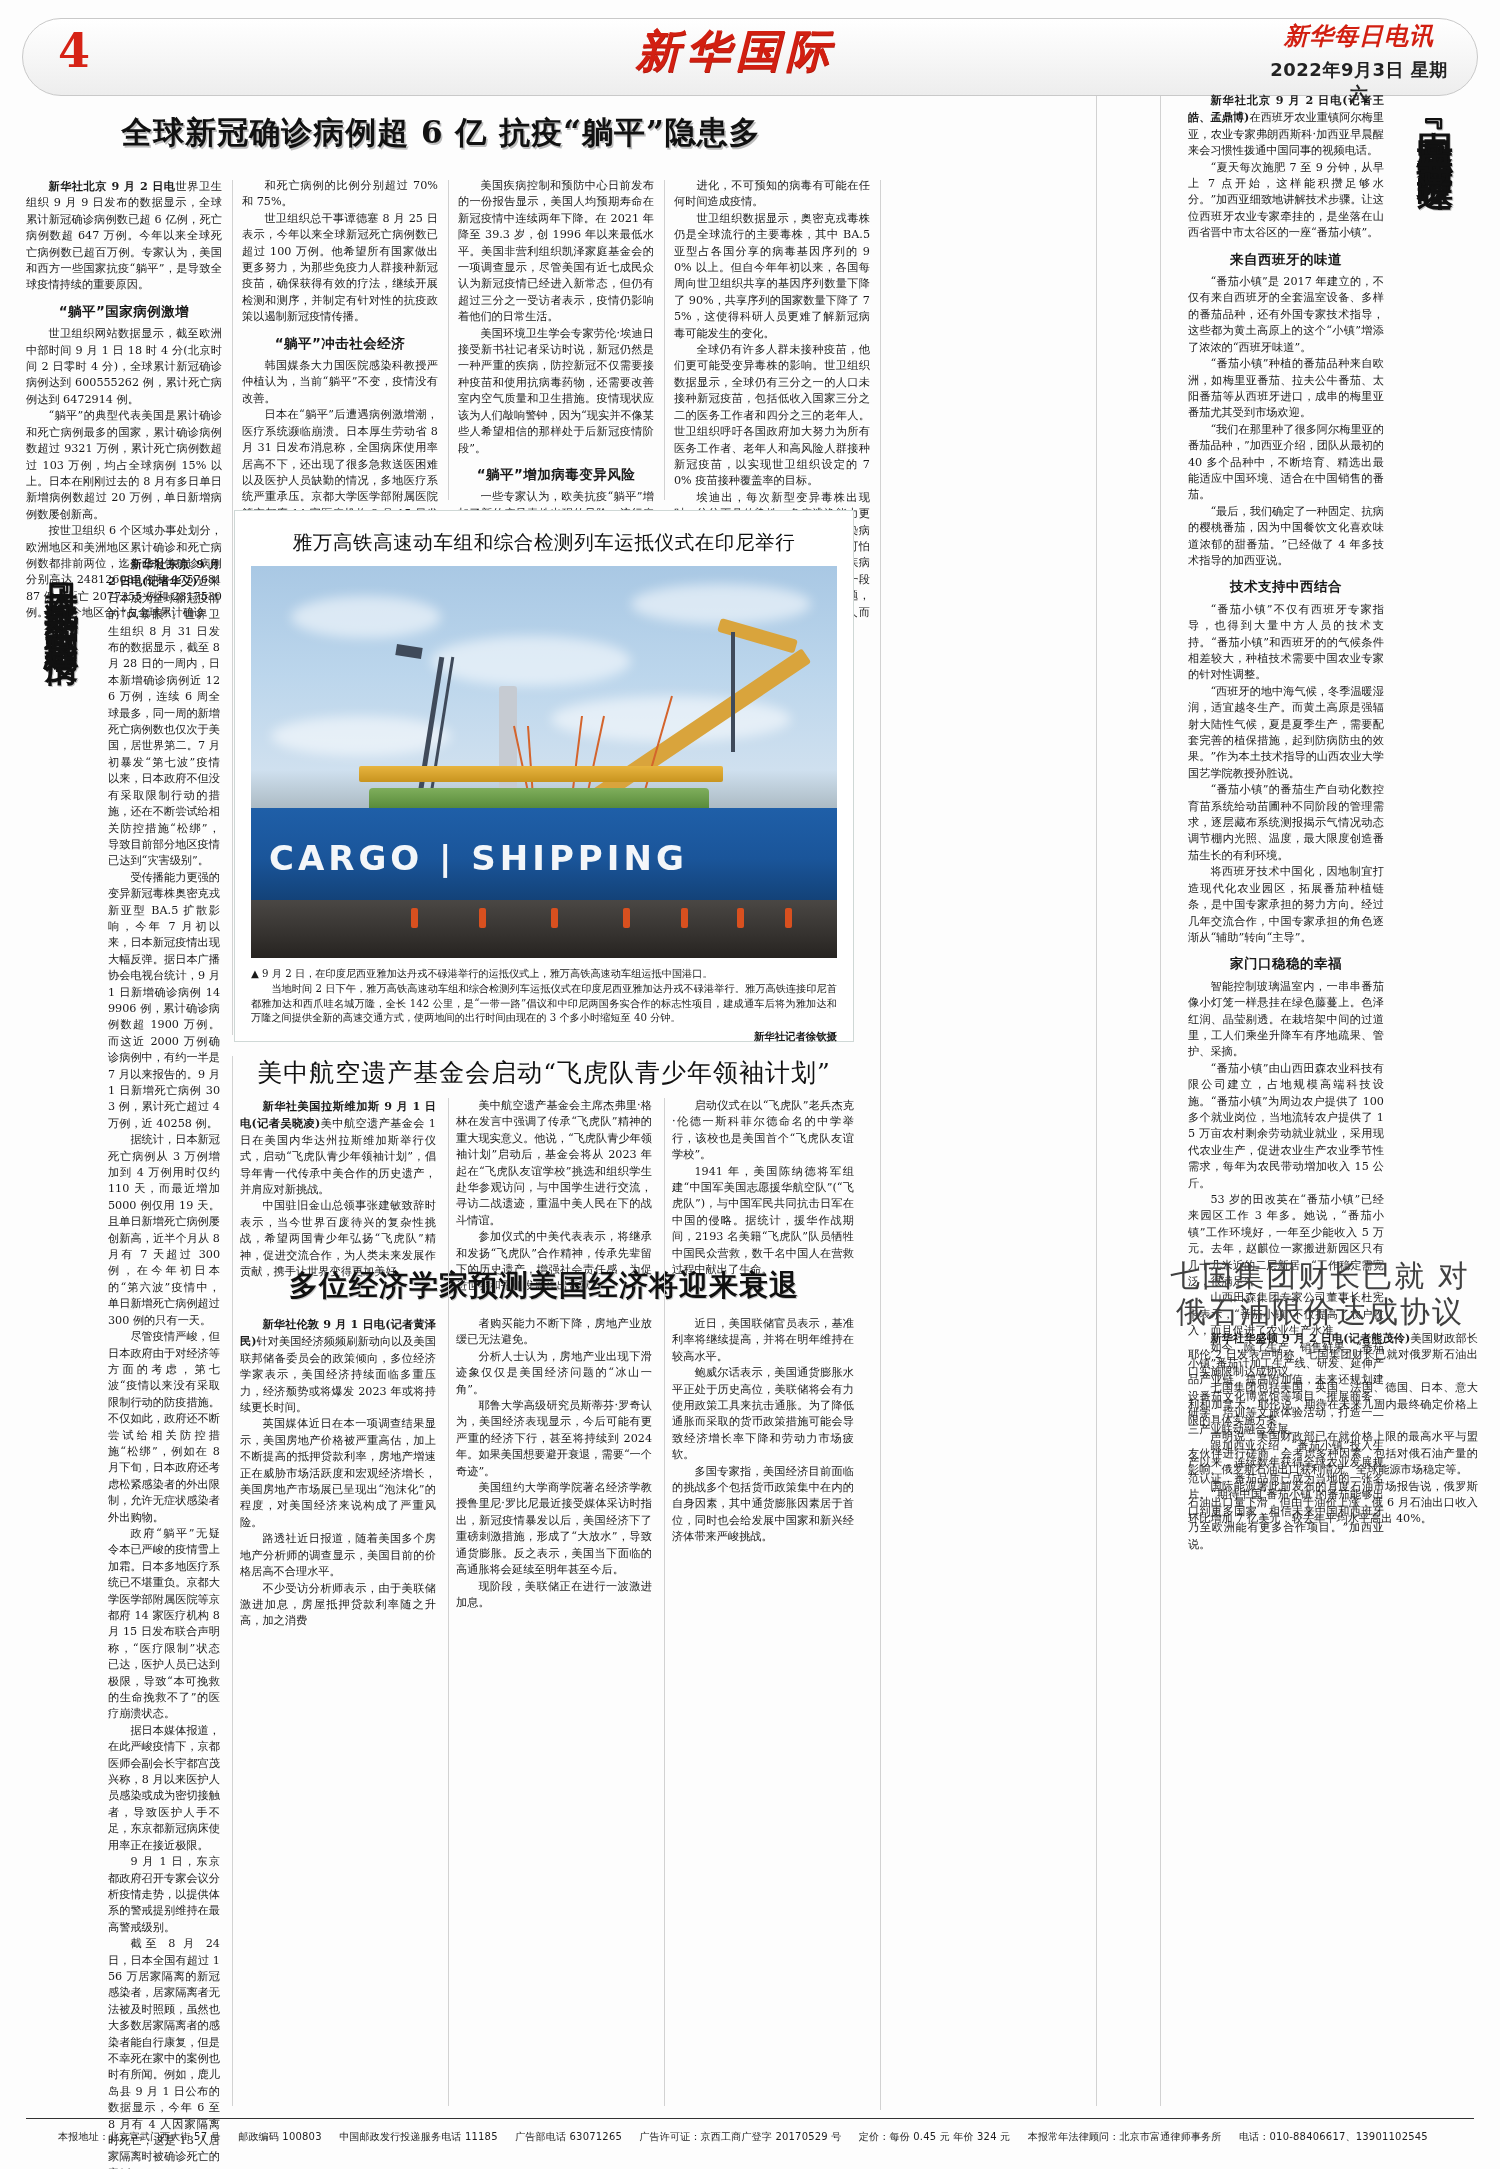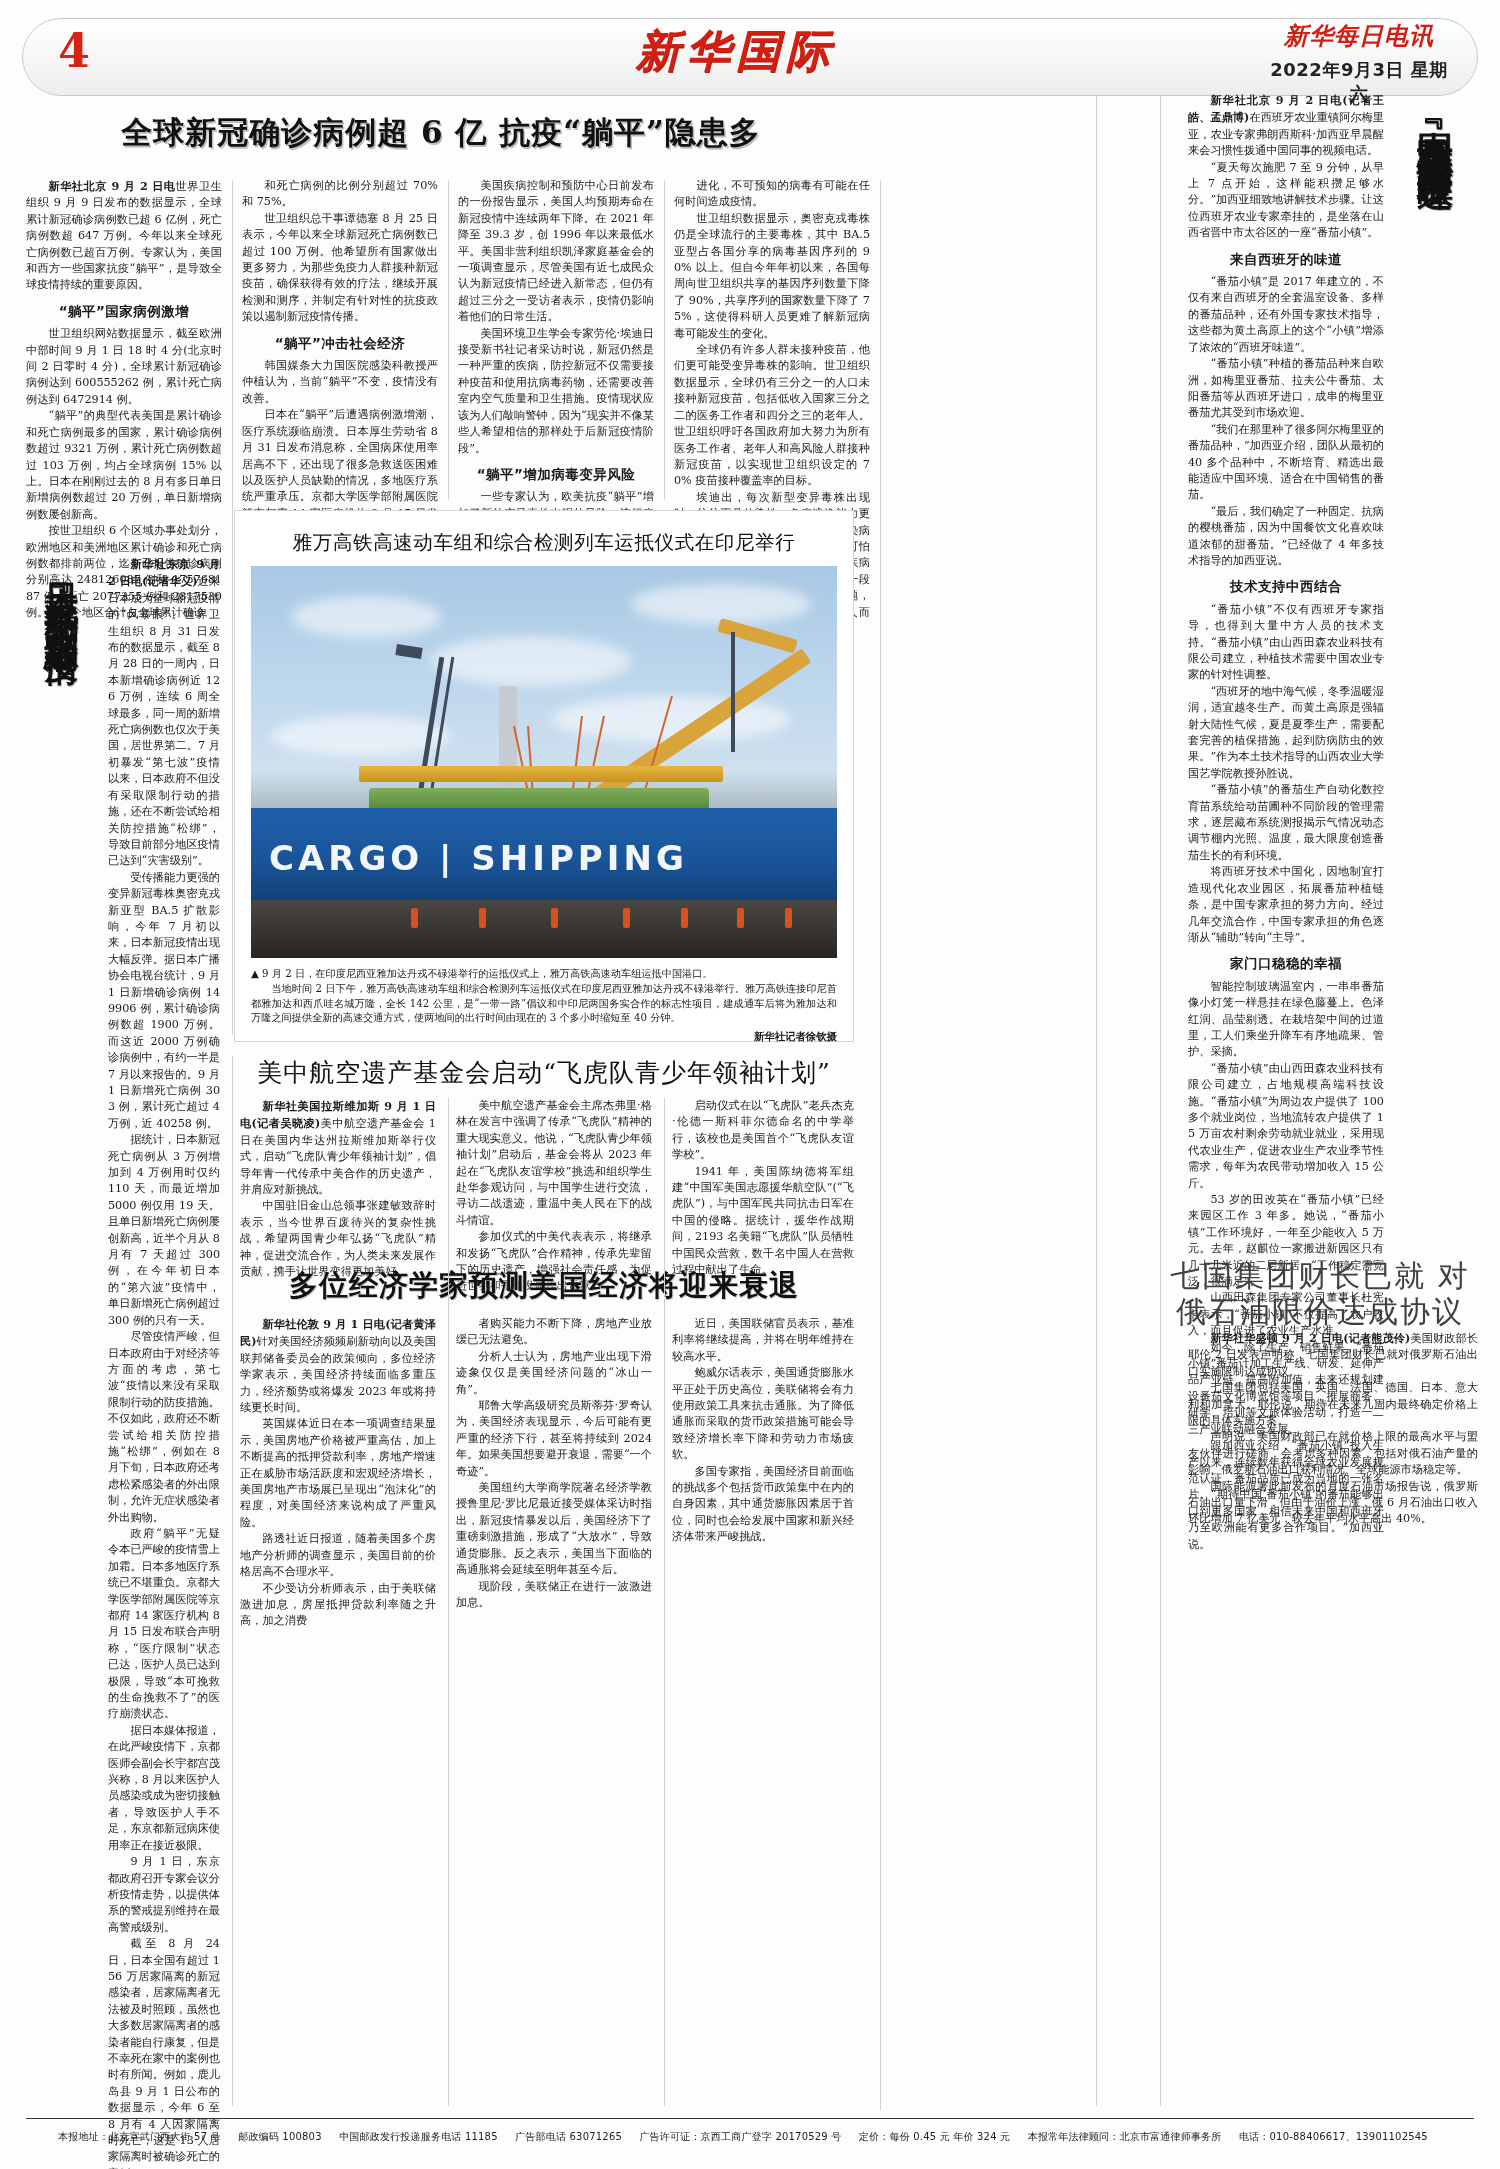--- a/index.html
+++ b/index.html
@@ -340,21 +340,21 @@
   <div class="vhead-tomato">中国『番茄小镇』里的『西班牙味道』</div>
   <div class="a5 col-text">
     <p><span class="lead">新华社北京 9 月 2 日电(记者王皓、孟鼎博)</span><span>在西班牙农业重镇阿尔梅里亚，农业专家弗朗西斯科·加西亚早晨醒来会习惯性拨通中国同事的视频电话。</span></p>
     <p>“夏天每次施肥 7 至 9 分钟，从早上 7 点开始，这样能积攒足够水分。”加西亚细致地讲解技术步骤。让这位西班牙农业专家牵挂的，是坐落在山西省晋中市太谷区的一座“番茄小镇”。</p>
     <div class="subhead">来自西班牙的味道</div>
     <p>“番茄小镇”是 2017 年建立的，不仅有来自西班牙的全套温室设备、多样的番茄品种，还有外国专家技术指导，这些都为黄土高原上的这个“小镇”增添了浓浓的“西班牙味道”。</p>
     <p>“番茄小镇”种植的番茄品种来自欧洲，如梅里亚番茄、拉夫公牛番茄、太阳番茄等从西班牙进口，成串的梅里亚番茄尤其受到市场欢迎。</p>
     <p>“我们在那里种了很多阿尔梅里亚的番茄品种，”加西亚介绍，团队从最初的 40 多个品种中，不断培育、精选出最能适应中国环境、适合在中国销售的番茄。</p>
     <p>“最后，我们确定了一种固定、抗病的樱桃番茄，因为中国餐饮文化喜欢味道浓郁的甜番茄。”已经做了 4 年多技术指导的加西亚说。</p>
     <div class="subhead">技术支持中西结合</div>
-    <p>“番茄小镇”不仅有西班牙专家指导，也得到大量中方人员的技术支持。“番茄小镇”由山西田森农业科技有限公司建立，种植技术需要中国农业专家的针对性调整。</p>
+    <p>“番茄小镇”不仅有西班牙专家指导，也得到大量中方人员的技术支持。“番茄小镇”和西班牙的的气候条件相差较大，种植技术需要中国农业专家的针对性调整。</p>
     <p>“西班牙的地中海气候，冬季温暖湿润，适宜越冬生产。而黄土高原是强辐射大陆性气候，夏是夏季生产，需要配套完善的植保措施，起到防病防虫的效果。”作为本土技术指导的山西农业大学国艺学院教授孙胜说。</p>
     <p>“番茄小镇”的番茄生产自动化数控育苗系统给动苗圃种不同阶段的管理需求，逐层藏布系统测报揭示气情况动态调节棚内光照、温度，最大限度创造番茄生长的有利环境。</p>
     <p>将西班牙技术中国化，因地制宜打造现代化农业园区，拓展番茄种植链条，是中国专家承担的努力方向。经过几年交流合作，中国专家承担的角色逐渐从“辅助”转向“主导”。</p>
     <div class="subhead">家门口稳稳的幸福</div>
     <p>智能控制玻璃温室内，一串串番茄像小灯笼一样悬挂在绿色藤蔓上。色泽红润、晶莹剔透。在栽培架中间的过道里，工人们乘坐升降车有序地疏果、管护、采摘。</p>
     <p>“番茄小镇”由山西田森农业科技有限公司建立，占地规模高端科技设施。“番茄小镇”为周边农户提供了 100 多个就业岗位，当地流转农户提供了 15 万亩农村剩余劳动就业就业，采用现代农业生产，促进农业生产农业季节性需求，每年为农民带动增加收入 15 公斤。</p>
     <p>53 岁的田改英在“番茄小镇”已经来园区工作 3 年多。她说，“番茄小镇”工作环境好，一年至少能收入 5 万元。去年，赵麒位一家搬进新园区只有几十几米近的二层新居，“工作稳定需宽泛，很满足”。</p>
     <p>山西田森集团专家公司董事长杜宪卡表示，“番茄小镇”不仅提高了农户收入，而且促进了农业生产水准。</p>
     <p>如今，除了生产、销售鲜果，“番茄小镇”番茄计加工生产线、研发、延伸产品产业链，提高附加值，未来还规划建设番茄文化博览馆等项目，推展商务、研学、培训等文旅体验活动，打造一二三产业联动融合发展。</p>
     <p>跟加西亚介绍，“番茄小镇”投入生产以来，连续数年获得全球农业发展规范认证，番茄品质已成为当地的一张名片。“期待中国‘番茄小镇’的番茄能够出口到更多国家，相信未来中国和西班牙乃至欧洲能有更多合作项目。”加西亚说。</p>

